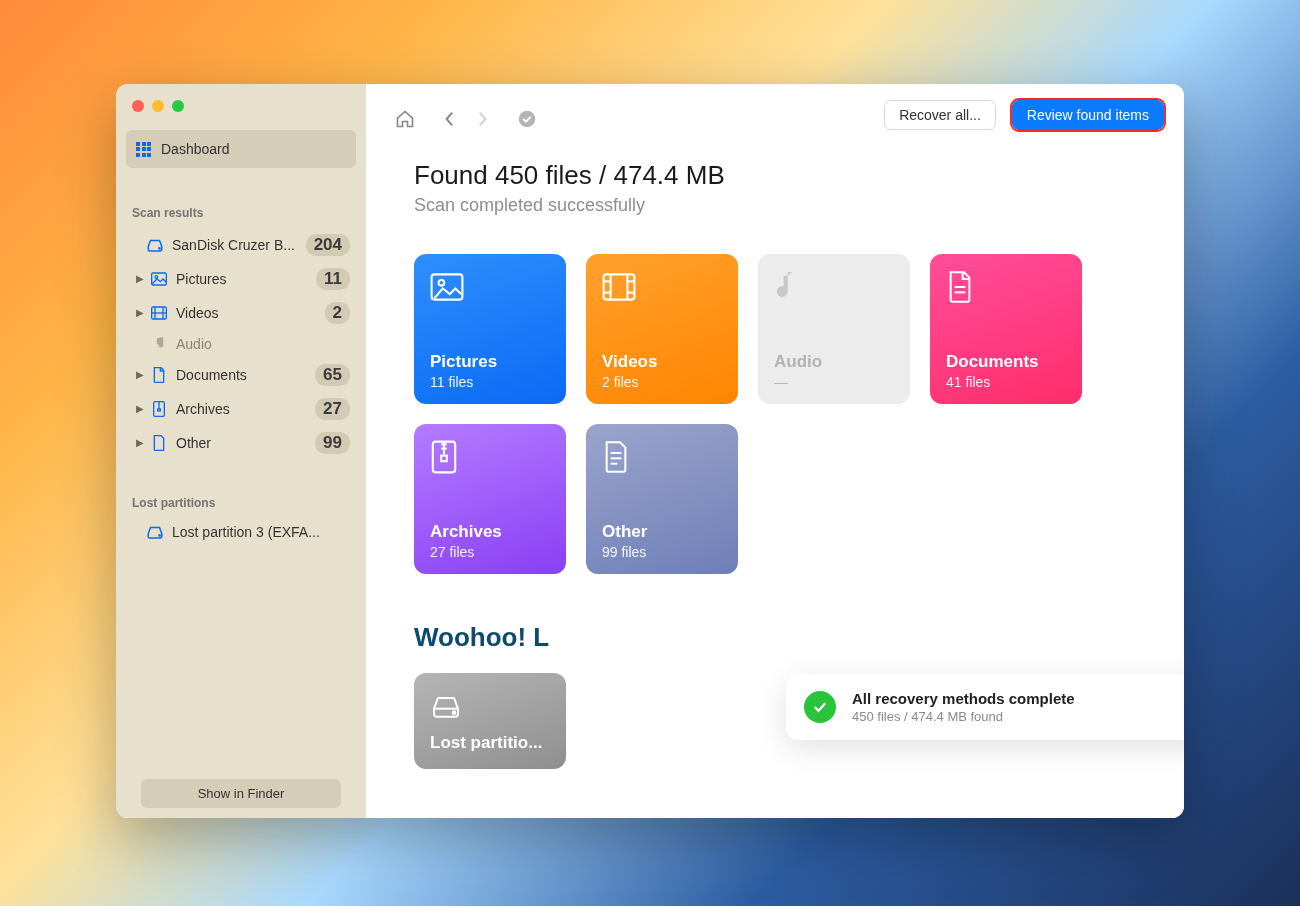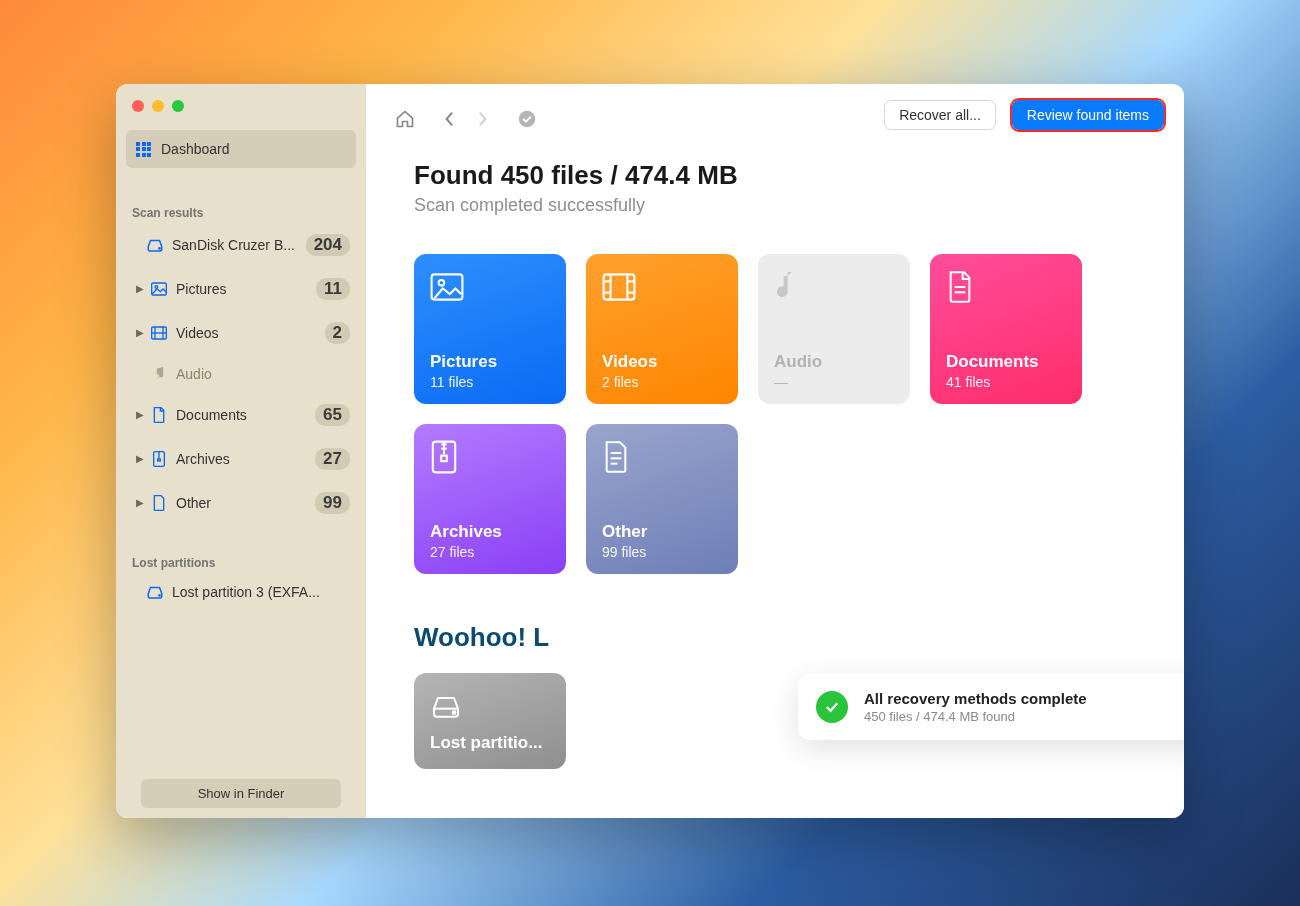--- a/index.html
+++ b/index.html
@@ -70,21 +70,21 @@
     .section-label {
       font-size: 12px;
       color: #737373;
       font-weight: 600;
       padding: 0 6px 8px 6px;
       margin-top: 16px;
     }
     .tree {
       display: flex;
       flex-direction: column;
-      gap: 10px;
+      gap: 0;
       margin-bottom: 20px;
     }
     .tree-item {
       display: flex;
       align-items: center;
       padding: 6px 6px;
       border-radius: 5px;
       cursor: pointer;
       font-size: 14px;
       color: #333;
@@ -176,21 +176,21 @@
       position: relative;
       outline: 2px solid #ff2a1f;
       outline-offset: 0;
     }
     .content {
       padding: 20px 30px 0 48px;
       overflow: hidden;
     }
     h1 {
       font-size: 26px;
-      font-weight: 700;
+      font-weight: 400;
       color: #1a1a1a;
       margin-bottom: 4px;
     }
     .subtitle {
       font-size: 18px;
       color: #8e8e8e;
       font-weight: 500;
       margin-bottom: 38px;
     }
     .tiles {
@@ -222,21 +222,21 @@
     .tile.lost      { background: linear-gradient(160deg, #b5b5b5 0%, #8f8f8f 100%); width: 152px; height: 96px; margin-top: 0; }
     h2 {
       font-size: 26px;
       font-weight: 700;
       color: #0c4a6e;
       margin-bottom: 20px;
     }
     
     .toast {
       position: absolute;
-      left: 432px;
+      left: 420px;
       top: 590px;
       width: 490px;
       background: #fff;
       border-radius: 12px;
       box-shadow: 0 8px 30px rgba(0,0,0,0.12);
       padding: 16px 18px;
       display: flex;
       align-items: center;
       gap: 16px;
     }

